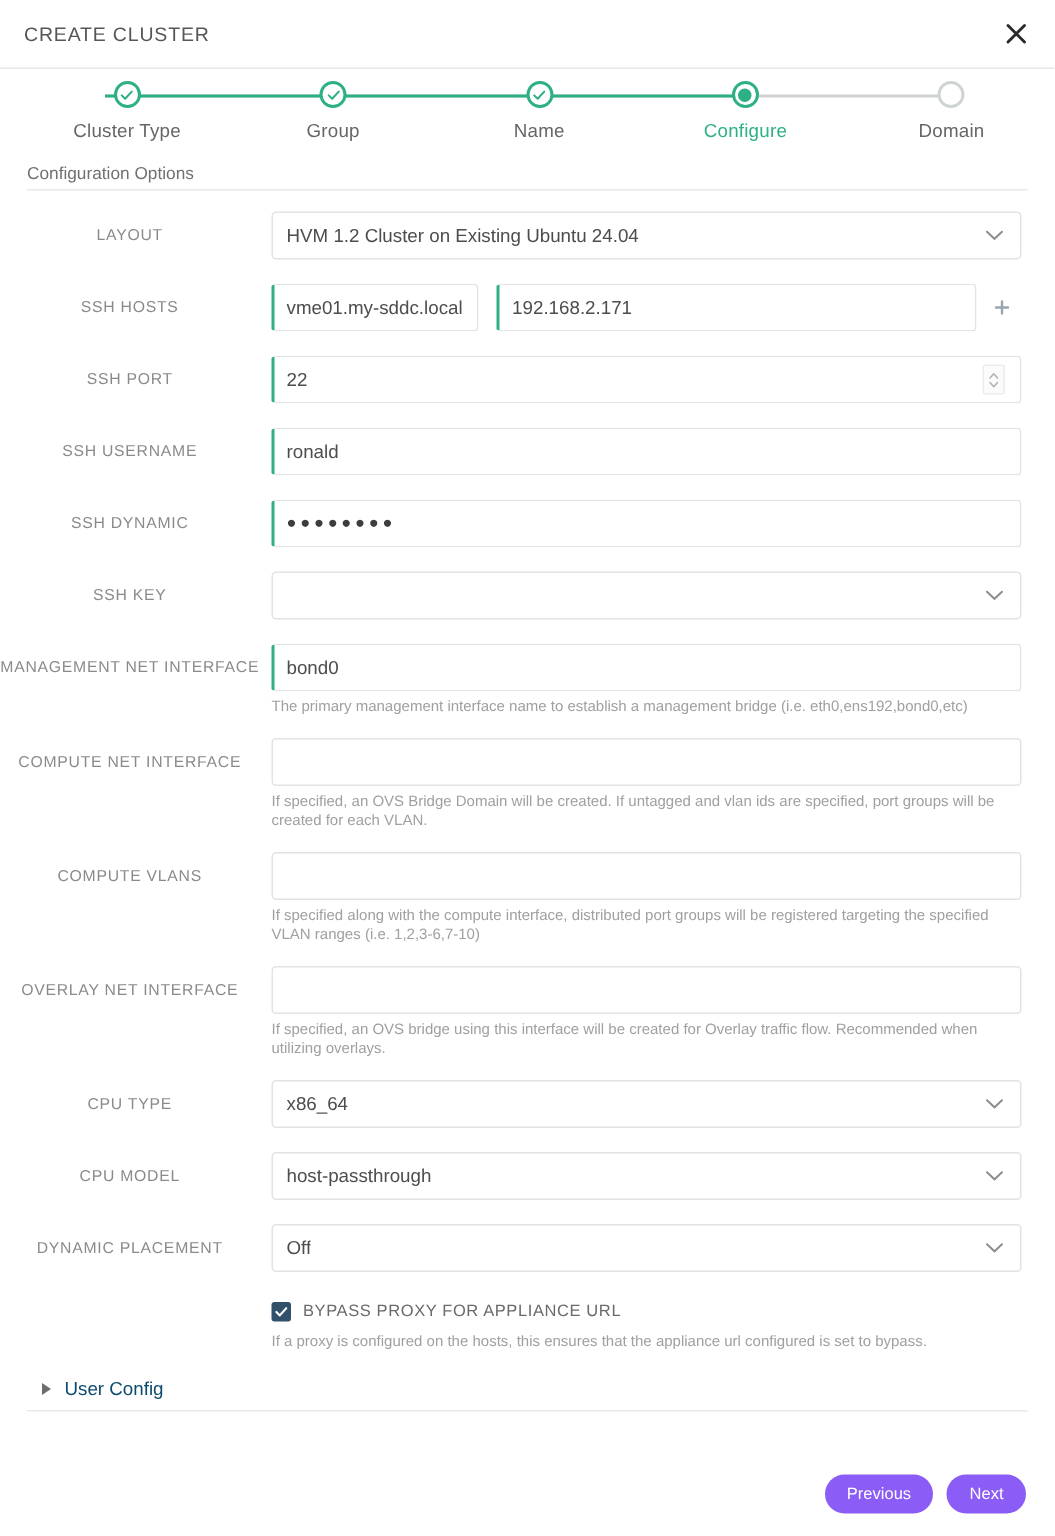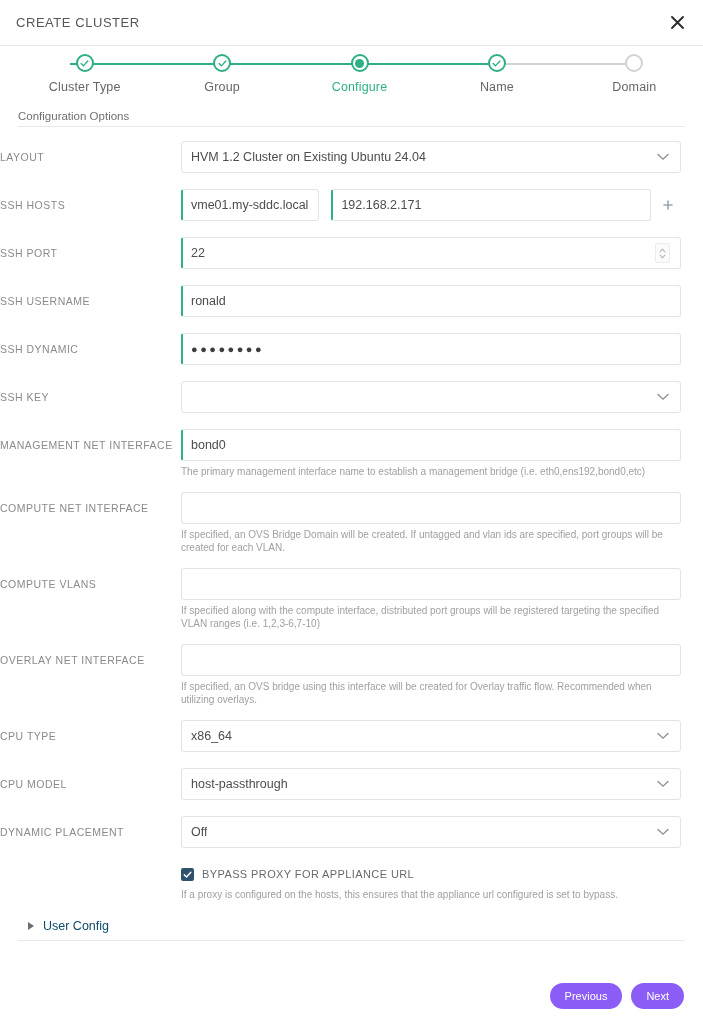--- a/index.html
+++ b/index.html
@@ -122,21 +122,21 @@
     padding: 14px 0 0 0;
   }
   .row {
     display: flex;
     align-items: flex-start;
     margin-bottom: 0;
   }
   .label-col {
     width: 181px;
     flex: none;
-    text-align: left;
+    text-align: center;
     padding-right: 8px;
     font-size: 10.5px;
     letter-spacing: 0.5px;
     color: #8a8a8a;
     line-height: 32px;
     height: 32px;
     white-space: nowrap;
     overflow: hidden;
   }
   .field-col {
@@ -316,31 +316,31 @@
       <div class="step-label">Cluster Type</div>
     </div>
     <div class="step done">
       <div class="step-dot">
         <svg width="9" height="9" viewBox="0 0 10 10">
             <path d="M1.3 5.1 L3.8 7.6 L8.7 2.3" stroke="#2eb086" stroke-width="1.5" fill="none" stroke-linecap="round" stroke-linejoin="round"></path>
           </svg>
       </div>
       <div class="step-label">Group</div>
     </div>
-    <div class="step active">
-      <div class="step-dot"></div>
-      <div class="step-label">Configure</div>
-    </div>
     <div class="step done">
       <div class="step-dot">
         <svg width="9" height="9" viewBox="0 0 10 10">
             <path d="M1.3 5.1 L3.8 7.6 L8.7 2.3" stroke="#2eb086" stroke-width="1.5" fill="none" stroke-linecap="round" stroke-linejoin="round"></path>
           </svg>
       </div>
       <div class="step-label">Name</div>
+    </div>
+    <div class="step active">
+      <div class="step-dot"></div>
+      <div class="step-label">Configure</div>
     </div>
     <div class="step pending">
       <div class="step-dot"></div>
       <div class="step-label">Domain</div>
     </div>
   </div>
 </div>
 
 <div class="section-head">Configuration Options</div>
 

